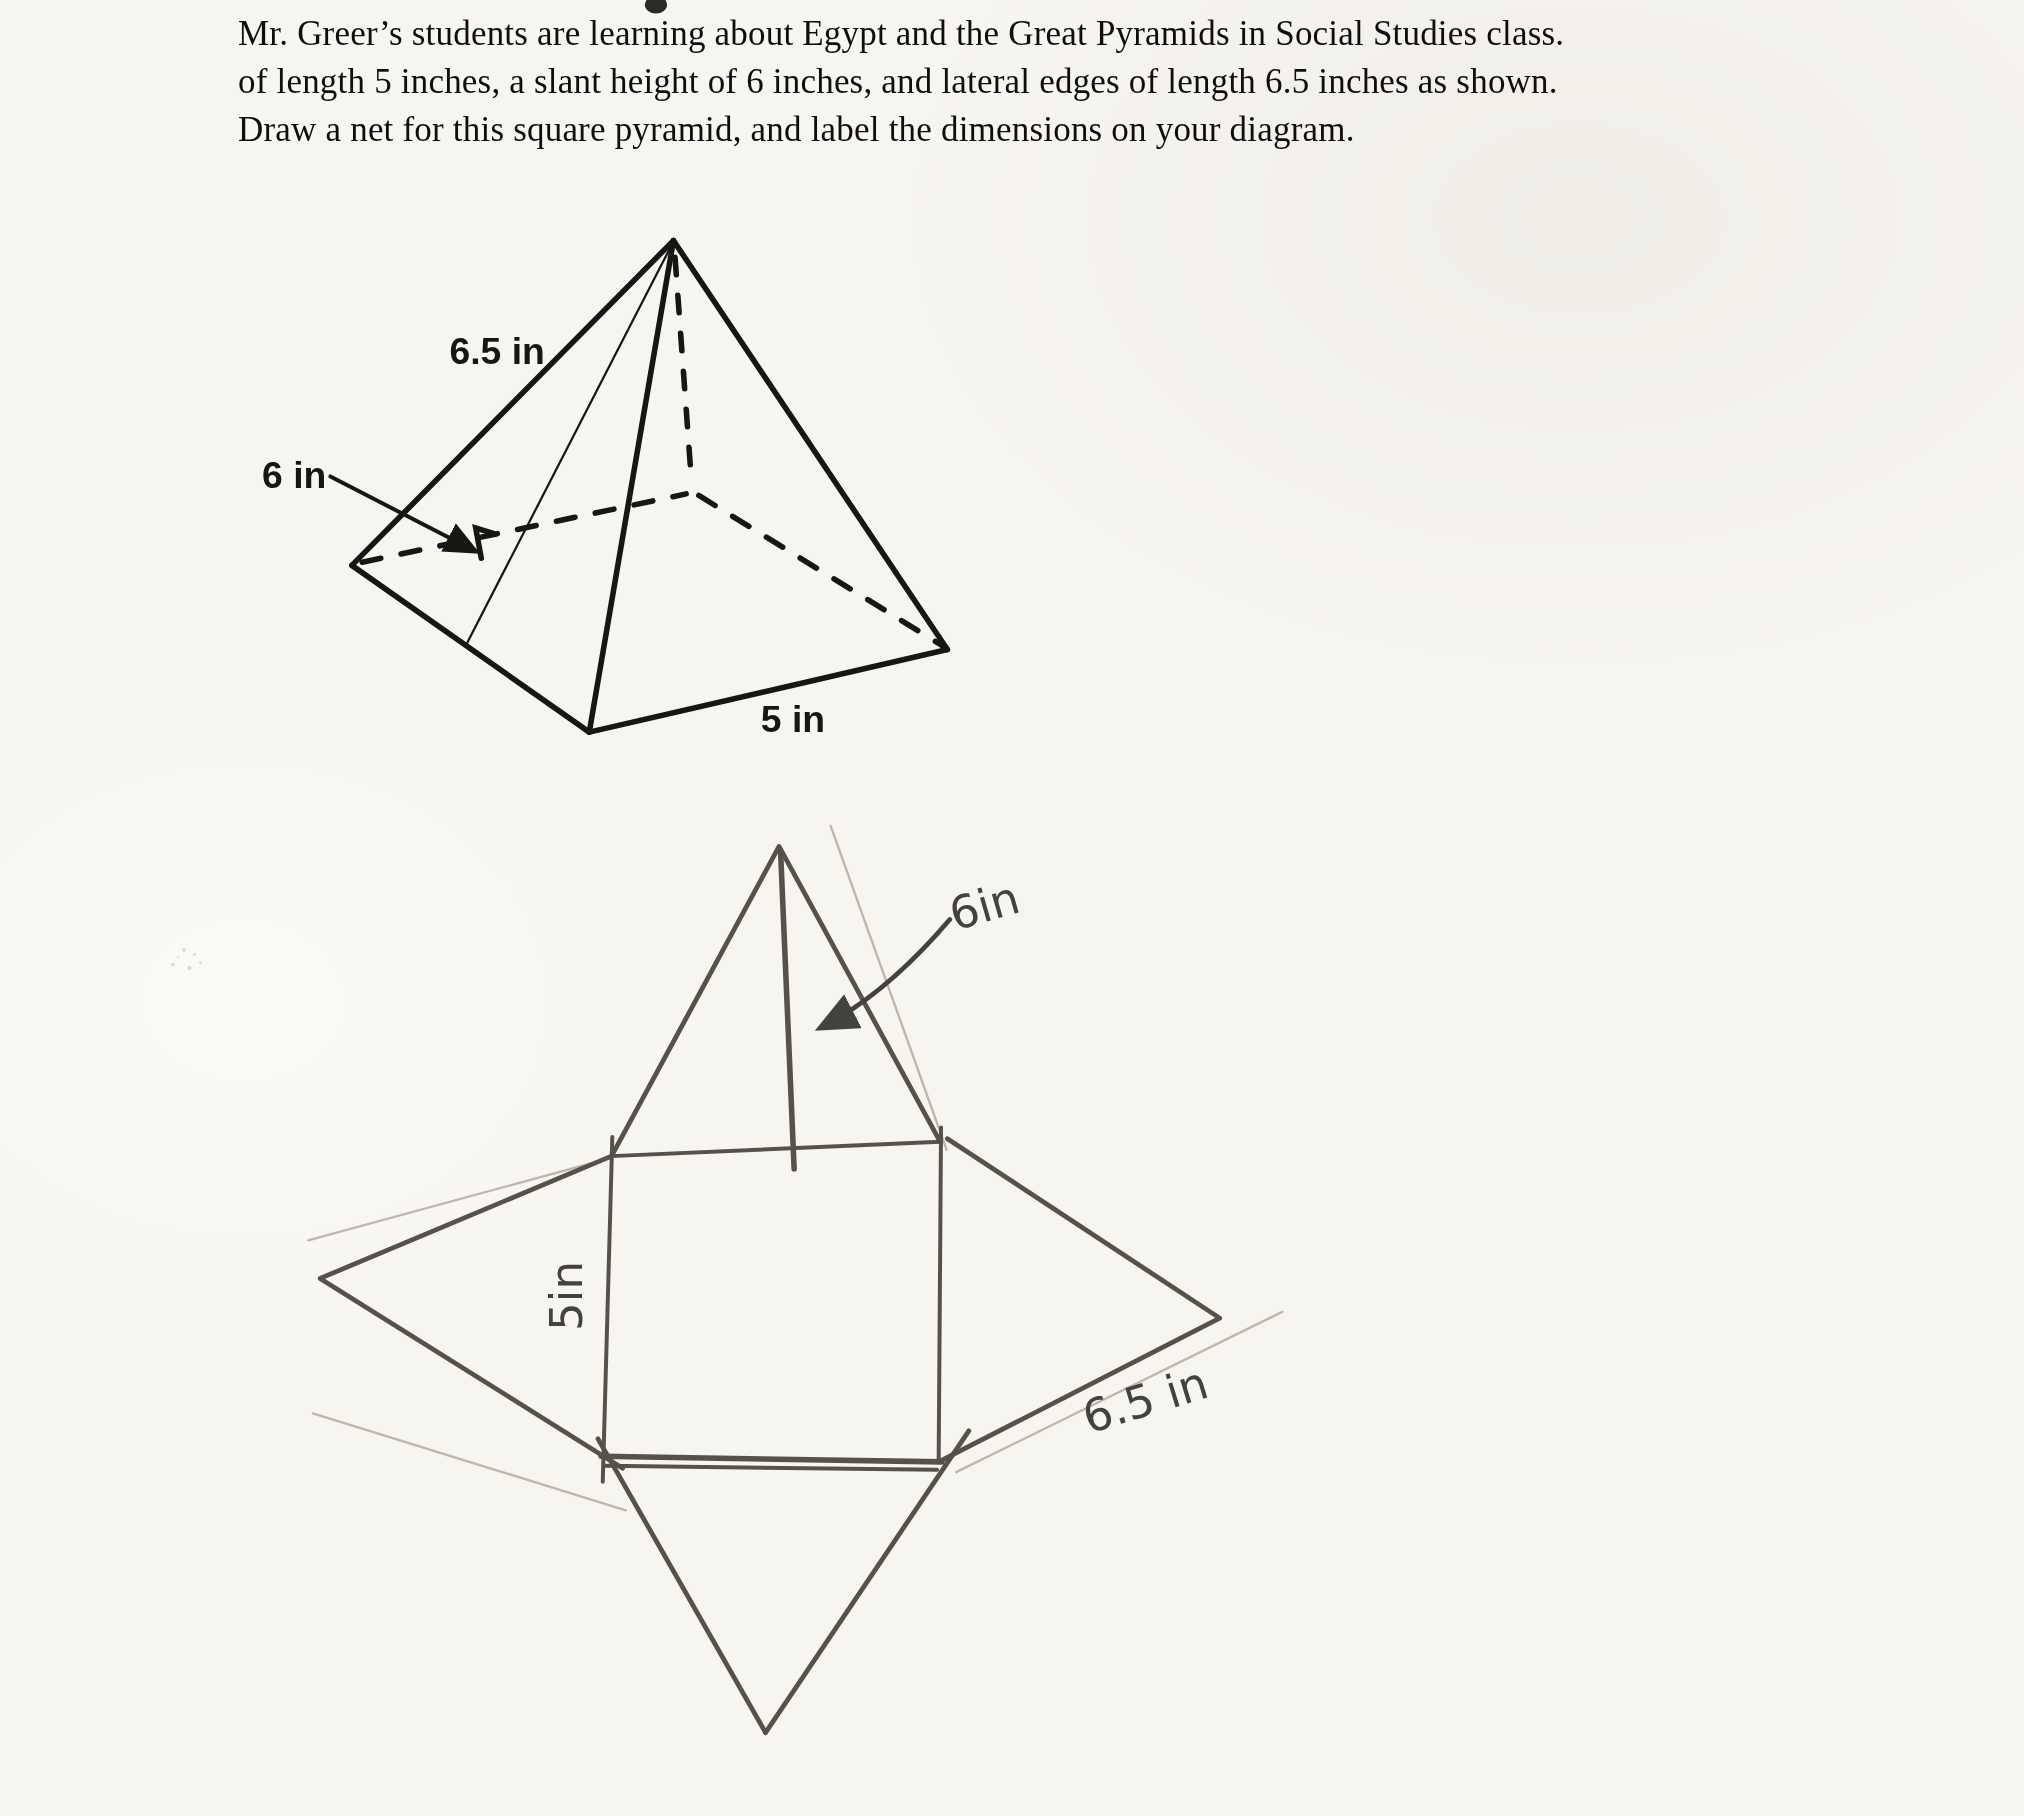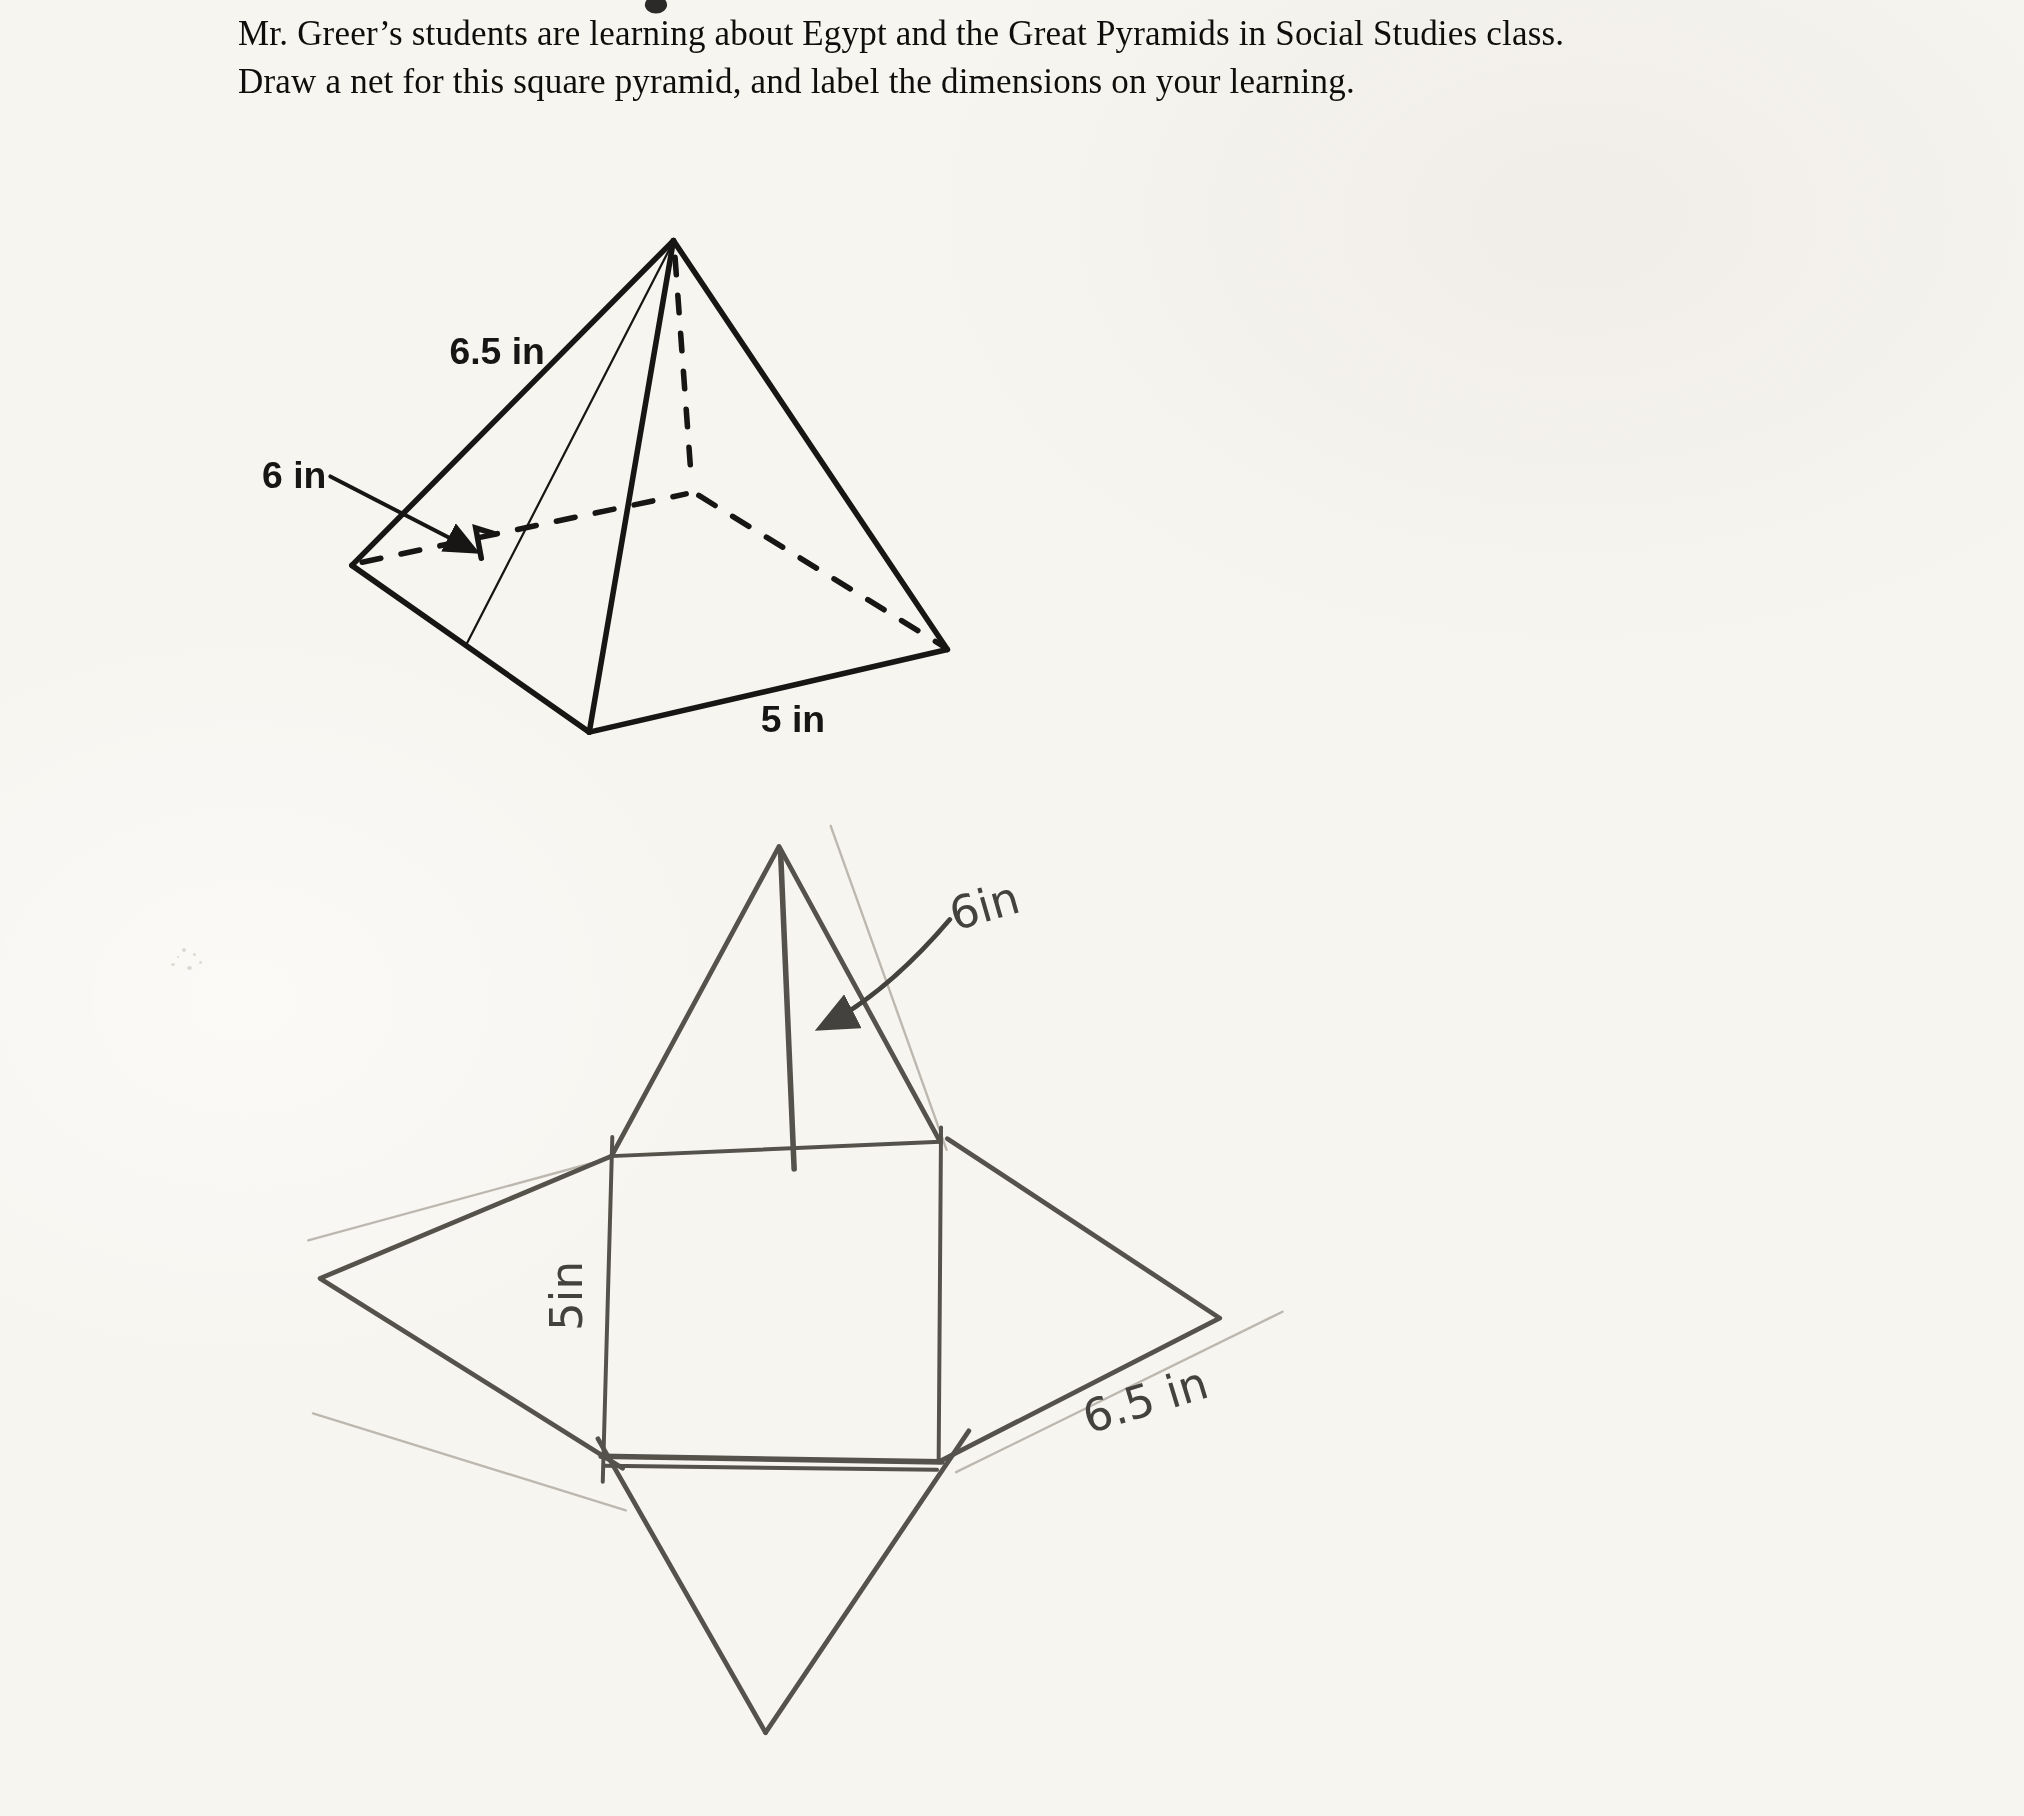--- a/index.html
+++ b/index.html
@@ -22,21 +22,22 @@
   .smudge{position:absolute;left:155px;top:945px;width:56px;height:32px;opacity:.55;}
   .smudge i{position:absolute;border-radius:50%;background:#c6c2b9;display:block;}
 </style>
 </head>
 <body>
 
 <div class="page">
 
   <div class="problem">
     <div class="line">Mr. Greer’s students are learning about Egypt and the Great Pyramids in Social Studies class.</div>
-    <div class="line">Draw a net for this square pyramid, and label the dimensions on your learning.</div>
+    <div class="line">of length 5 inches, a slant height of 6 inches, and lateral edges of length 6.5 inches as shown.</div>
+    <div class="line">Draw a net for this square pyramid, and label the dimensions on your diagram.</div>
   </div>
 
   <div class="smudge">
     <i style="left:27px;top:3.2px;width:4px;height:4px"></i>
     <i style="left:38px;top:8px;width:3.2px;height:3.2px"></i>
     <i style="left:16px;top:17.5px;width:4px;height:3.2px"></i>
     <i style="left:32px;top:20.6px;width:4.8px;height:4px"></i>
     <i style="left:44px;top:16px;width:3.2px;height:3.2px"></i>
     <i style="left:22px;top:11px;width:2.4px;height:2.4px"></i>
   </div>

